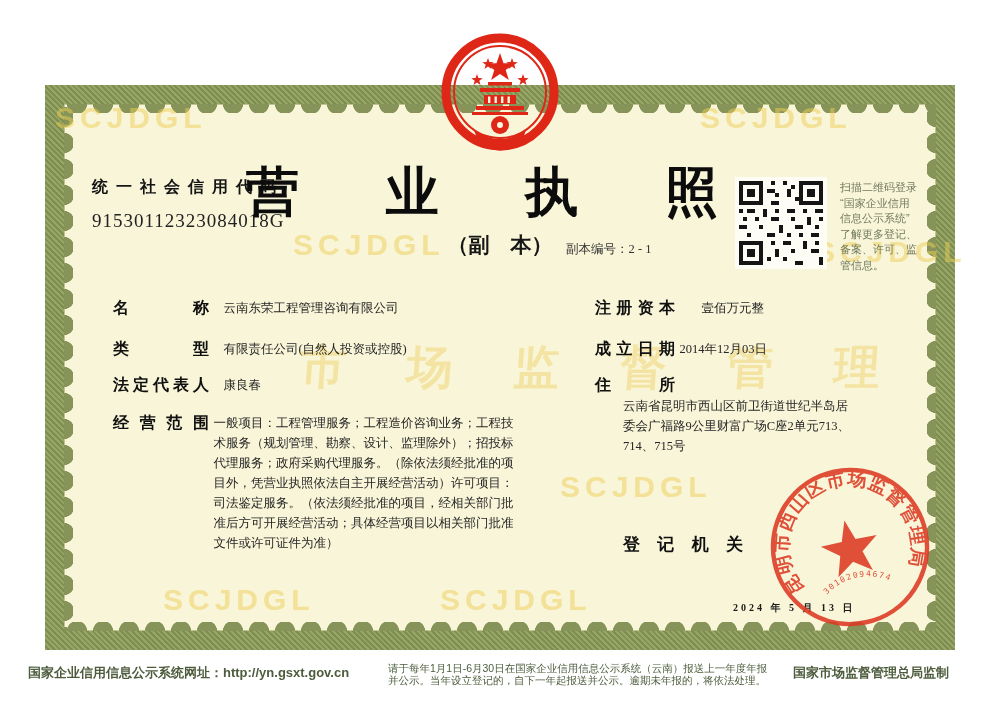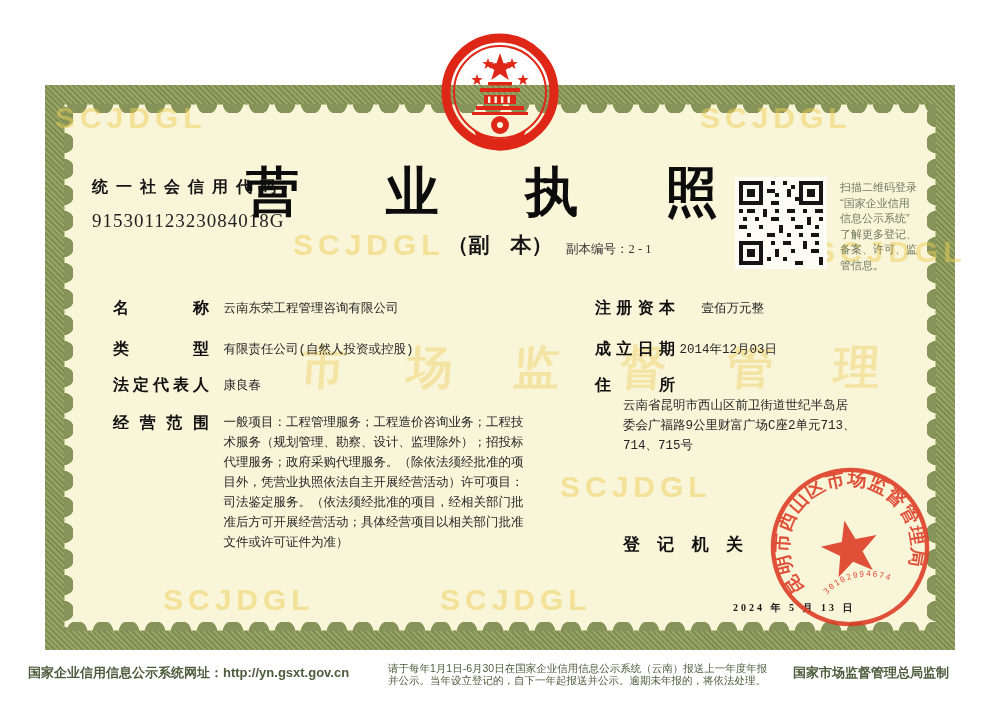--- a/index.html
+++ b/index.html
@@ -18,21 +18,21 @@
   .sc-right{top:19px;bottom:19px;right:19px;width:9px;
       background:radial-gradient(circle at 100% 50%,#86945a 0 62%,rgba(0,0,0,0) 65%);background-size:9px 26px;background-repeat:repeat-y;}
   .wm{position:absolute;color:rgba(236,205,84,0.50);font-weight:700;font-size:30px;
       letter-spacing:5px;pointer-events:none;}
   .wm-big{position:absolute;color:rgba(236,200,72,0.36);font-weight:700;font-size:46px;
       letter-spacing:24px;transform:skewX(-4deg);pointer-events:none;white-space:nowrap;}
   .abs{position:absolute;}
   .lab{font-weight:700;color:#101010;font-size:16px;display:inline-block;
        text-align:justify;text-align-last:justify;vertical-align:top;letter-spacing:0;}
   .w96{width:96px}.w80{width:80px}.w120{width:120px;letter-spacing:0;}
-  .val{font-family:Liberation Mono, monospace;color:#262626;
+  .val{font-family:Liberation Serif, serif;color:#262626;
        font-size:12.5px;line-height:20px;}
   .pre{white-space:pre-line;}
   .cc-label{font-weight:700;font-size:16px;letter-spacing:8px;color:#141414;}
   .cc-code{font-family:"Liberation Serif","DejaVu Serif",serif;font-size:19px;color:#222;
        letter-spacing:1px;margin-top:12px;}
   .title{position:absolute;left:0;right:0;top:72px;text-align:center;font-size:53px;
        font-weight:900;color:#0c0c0c;letter-spacing:36px;}
   .sub{position:absolute;left:0;right:0;top:146px;text-align:center;font-size:21px;
        font-weight:700;color:#161616;}
   .copyno{position:absolute;left:521px;top:156px;font-size:12.5px;color:#333;
@@ -102,21 +102,21 @@
   <div class="abs" style="left:68px;top:254px">
     <span class="lab w96">类型</span>
     <span class="val" style="display:inline-block;width:300px;margin-left:10px">有限责任公司(自然人投资或控股)</span>
   </div>
   <div class="abs" style="left:68px;top:290px">
     <span class="lab w96">法定代表人</span>
     <span class="val" style="display:inline-block;width:300px;margin-left:10px">康良春</span>
   </div>
   <div class="abs" style="left:68px;top:328px">
     <span class="lab w96">经营范围</span>
-    <span class="val" style="display:inline-block;width:308px;margin-left:10px">一般项目：工程管理服务；工程造价咨询业务；工程技术服务（规划管理、勘察、设计、监理除外）；招投标代理服务；政府采购代理服务。（除依法须经批准的项目外，凭营业执照依法自主开展经营活动）许可项目：司法鉴定服务。（依法须经批准的项目，经相关部门批准后方可开展经营活动；具体经营项目以相关部门批准文件或许可证件为准）</span>
+    <span class="val" style="display:inline-block;width:308px;">一般项目：工程管理服务；工程造价咨询业务；工程技术服务（规划管理、勘察、设计、监理除外）；招投标代理服务；政府采购代理服务。（除依法须经批准的项目外，凭营业执照依法自主开展经营活动）许可项目：司法鉴定服务。（依法须经批准的项目，经相关部门批准后方可开展经营活动；具体经营项目以相关部门批准文件或许可证件为准）</span>
   </div>
 
   <div class="abs" style="left:550px;top:213px">
     <span class="lab w80">注册资本</span>
     <span class="val" style="display:inline-block;width:180px;margin-left:22px">壹佰万元整</span>
   </div>
   <div class="abs" style="left:550px;top:254px">
     <span class="lab w80">成立日期</span>
     <span class="val" style="display:inline-block;width:180px;">2014年12月03日</span>
   </div>

